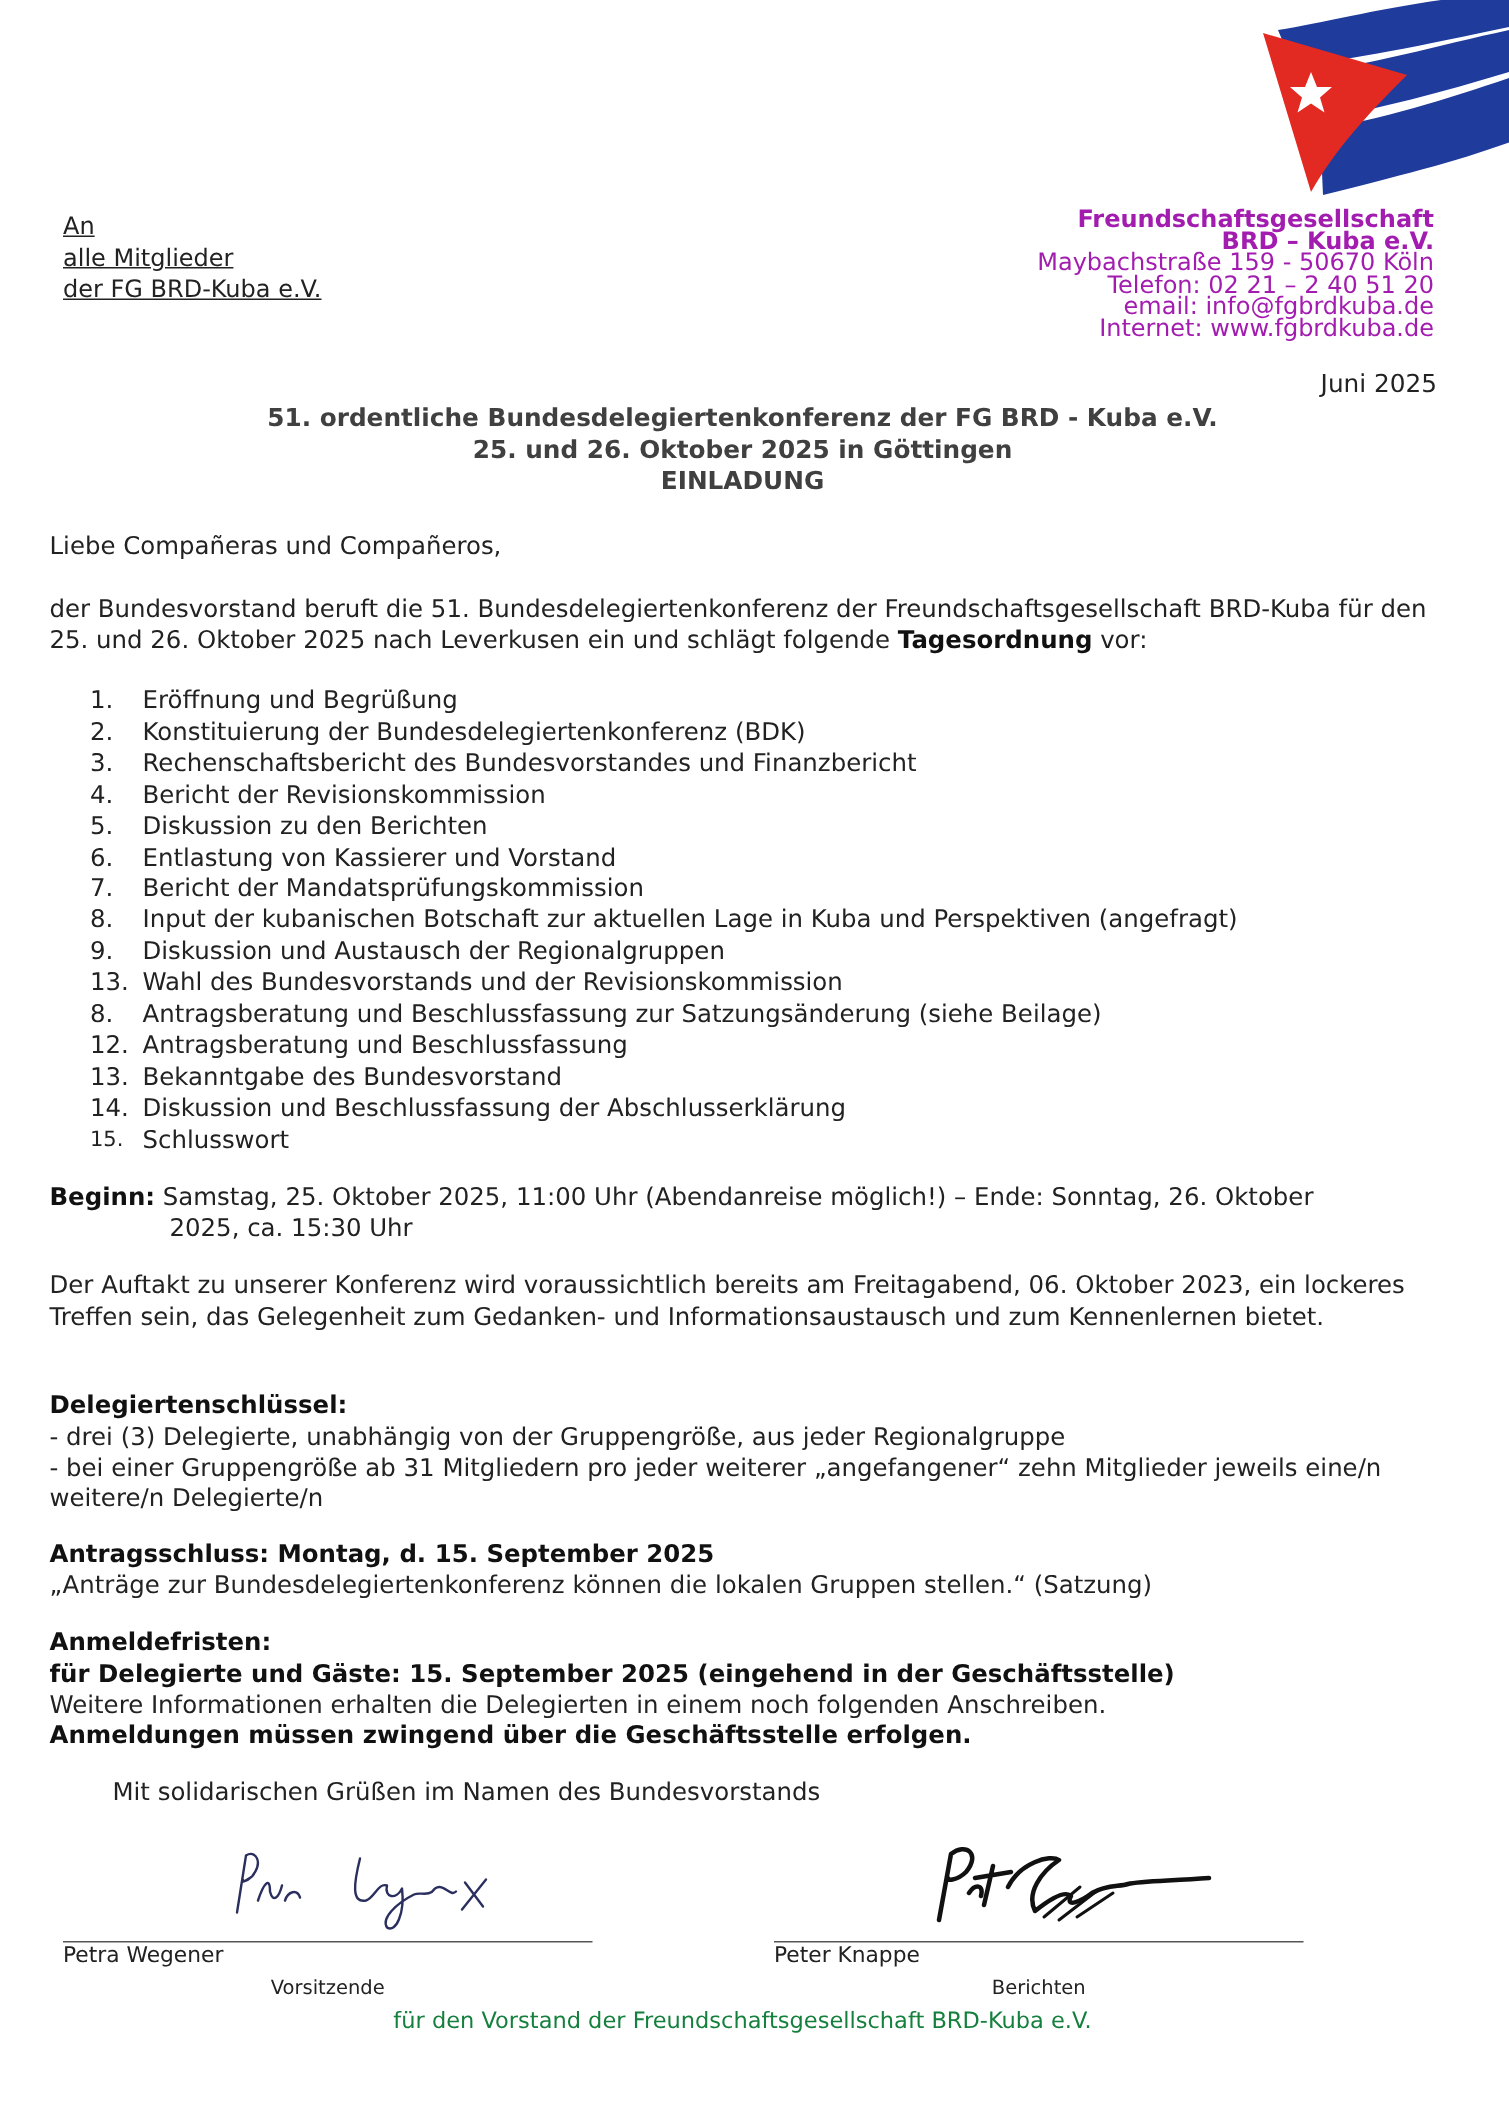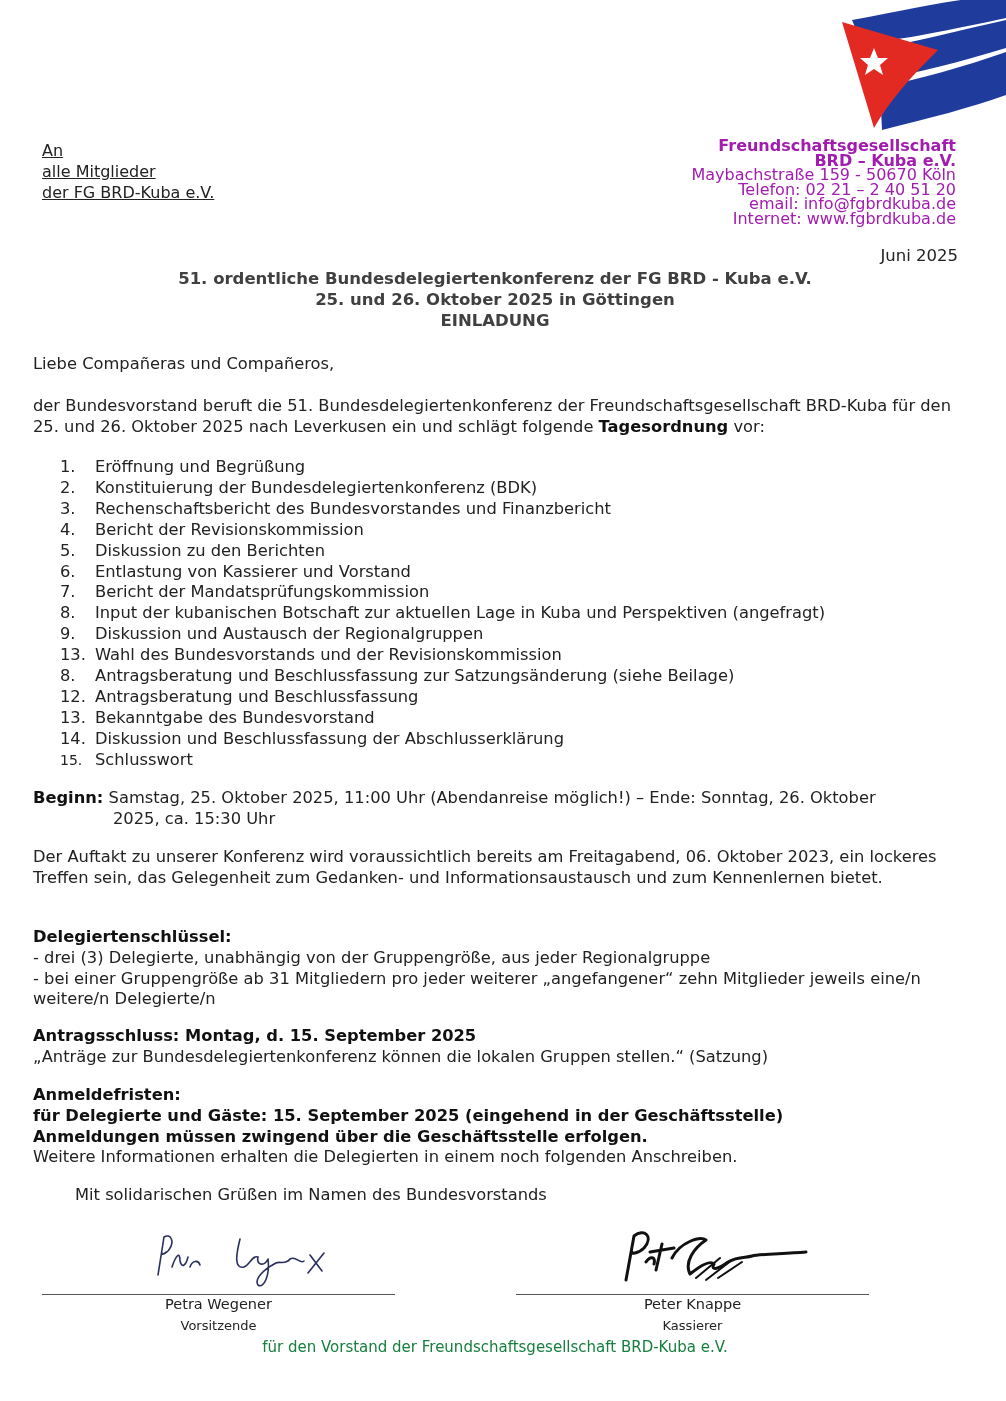--- a/index.html
+++ b/index.html
@@ -25,21 +25,21 @@
     .start .hang { padding-left: 80px; }
     .kickoff { top: 847px; }
     .delegates { top: 927px; }
     .deadline { top: 1026px; }
     .registration { top: 1085px; }
     .closing { top: 1185px; margin-left: 42px; }
     b { font-weight: bold; color: #111; }
     .sigline { height: 1px; background: #555; top: 1294px; }
     .sigline.left { left: 42px; width: 353px; }
     .sigline.right { left: 516px; width: 353px; }
-    .signame { font-size: 14.5px; text-align: center; color: #222; }
+    .signame { font-size: 14.5px; text-align: left; color: #222; }
     .sigrole { font-size: 13px; text-align: center; color: #222; }
     .footer-line { left: 0; width: 990px; text-align: center; top: 1338px; font-size: 15px; color: #15803d; }
     svg path.sig { fill: none; stroke-linecap: round; stroke-linejoin: round; }
   </style>
 </head>
 <body>
 
 <svg id="flag" class="abs" viewBox="0 0 216 135">
   <path d="M62 20 C100 14 150 0 216 -5 L216 18 C160 30 110 40 72 44 Z" fill="#1f3c9c"></path>
   <path d="M75 50 C120 44 170 30 216 20 L216 48 C170 62 130 72 90 80 Z" fill="#1f3c9c"></path>
@@ -154,36 +154,36 @@
 </div>
 
 <div class="abs body-text deadline">
   <div><b>Antragsschluss: Montag, d. 15. September 2025</b></div>
   <div>„Anträge zur Bundesdelegiertenkonferenz können die lokalen Gruppen stellen.“ (Satzung)</div>
 </div>
 
 <div class="abs body-text registration">
   <div><b>Anmeldefristen:</b></div>
   <div><b>für Delegierte und Gäste: 15. September 2025 (eingehend in der Geschäftsstelle)</b></div>
+  <div>Weitere Informationen erhalten die Delegierten in einem noch folgenden Anschreiben.</div>
   <div><b>Anmeldungen müssen zwingend über die Geschäftsstelle erfolgen.</b></div>
-  <div>Weitere Informationen erhalten die Delegierten in einem noch folgenden Anschreiben.</div>
 </div>
 
 <div class="abs body-text closing">Mit solidarischen Grüßen im Namen des Bundesvorstands</div>
 
 <svg class="abs" style="left:140px;top:1225px;width:200px;height:70px" viewBox="0 0 200 70">
   <path class="sig" stroke="#2a2f5e" stroke-width="1.6" d="M18 50 L24 12 C30 8 36 16 28 26 C24 30 20 30 22 28 M32 42 C36 30 40 26 40 36 C42 44 46 40 48 32 M50 42 C52 36 58 34 60 40"></path>
   <path class="sig" stroke="#2a2f5e" stroke-width="1.6" d="M100 14 C96 30 94 44 104 42 C110 40 112 30 118 32 C116 40 124 42 128 34 C130 50 124 64 118 60 C114 54 124 44 136 38 C140 36 146 40 150 34 C156 30 160 40 164 36 M170 30 L182 46 M184 28 L168 48"></path>
 </svg>
 <svg class="abs" style="left:610px;top:1222px;width:210px;height:70px" viewBox="0 0 210 70">
   <path class="sig" stroke="#111" stroke-width="3" d="M16 58 L24 14 C34 6 44 14 34 26 C28 32 20 32 22 30 M36 40 C40 34 46 34 44 42 M52 22 L46 48 M40 30 L64 26 M62 36 C70 20 90 14 96 18 C84 26 74 40 80 52 C90 44 100 38 104 42 C100 50 110 46 118 40 C128 34 136 36 142 34 C150 32 170 32 196 30"></path>
   <path class="sig" stroke="#111" stroke-width="2" d="M86 56 L110 36 M96 58 L122 38 M108 56 L132 40"></path>
 </svg>
 
 <div class="abs sigline left"></div>
 <div class="abs sigline right"></div>
 
 <div class="abs signame" style="left:42px;width:353px;top:1296px">Petra Wegener</div>
 <div class="abs sigrole" style="left:42px;width:353px;top:1318px">Vorsitzende</div>
 <div class="abs signame" style="left:516px;width:353px;top:1296px">Peter Knappe</div>
-<div class="abs sigrole" style="left:516px;width:353px;top:1318px">Kassierer</div>
+<div class="abs sigrole" style="left:516px;width:353px;top:1318px">Berichten</div>
 
 <div class="abs footer-line">für den Vorstand der Freundschaftsgesellschaft BRD-Kuba e.V.</div>
 
 </body></html>

